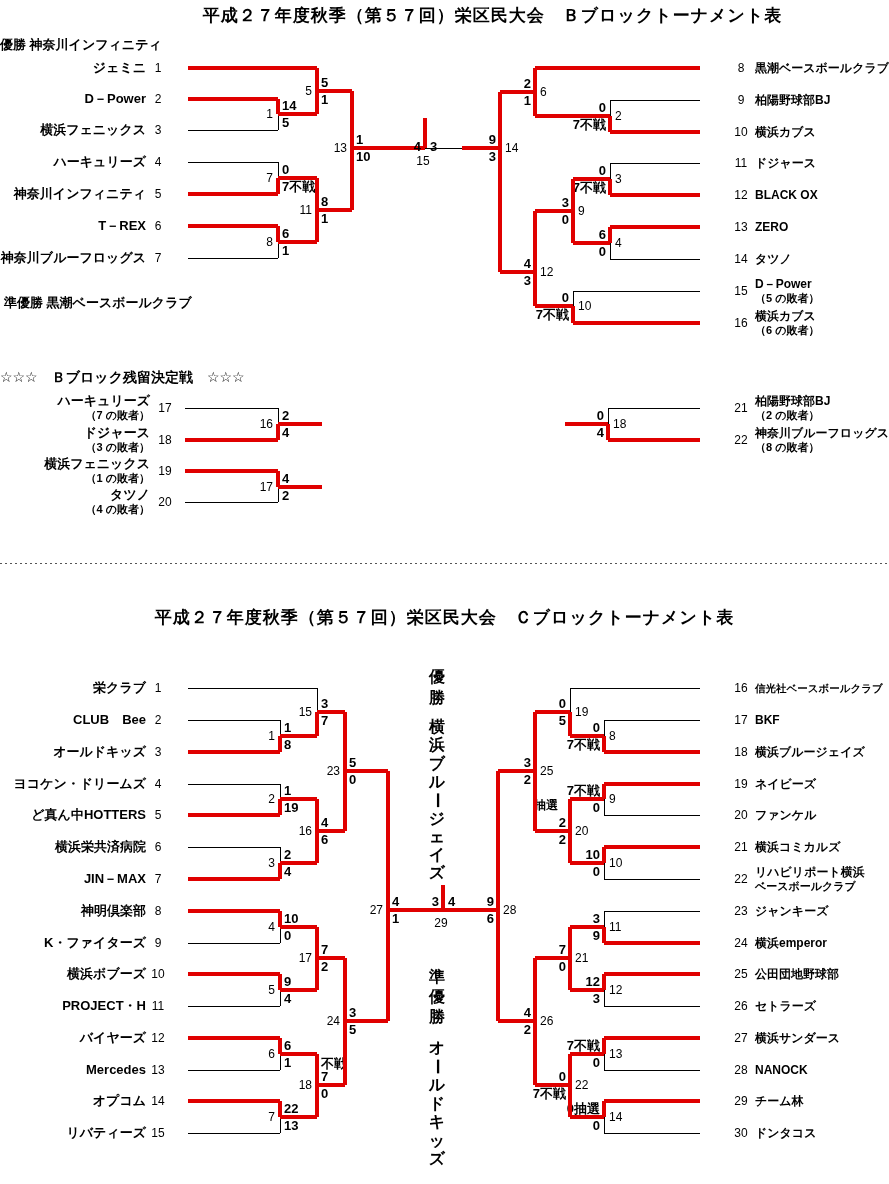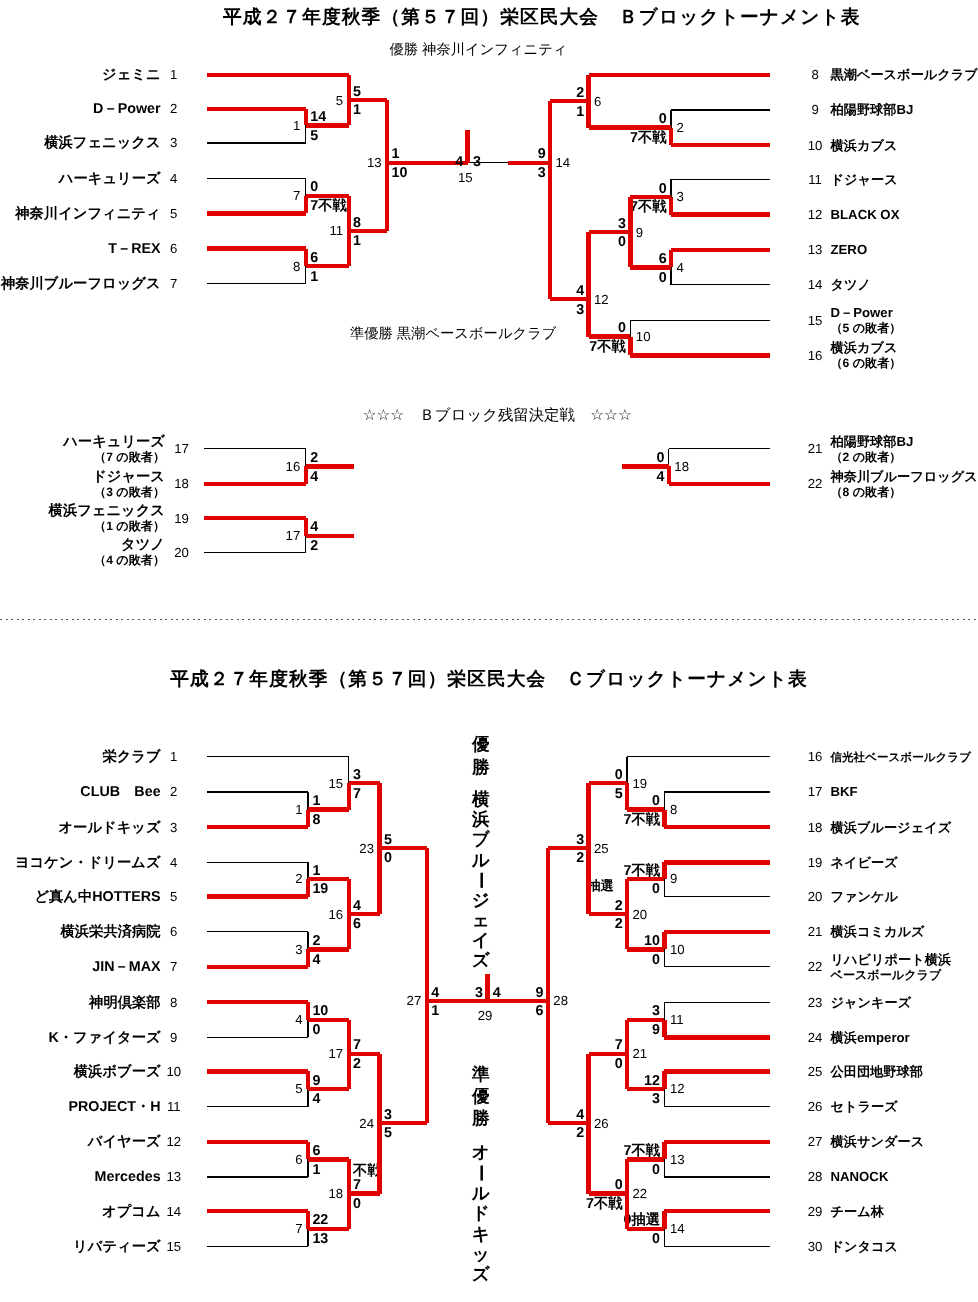--- a/index.html
+++ b/index.html
@@ -1,20 +1,20 @@
 <!DOCTYPE html>
 <html><head>
 <meta charset="utf-8">
 <style>
   html,body{margin:0;padding:0;background:#fff;}
   #page{position:relative;width:889px;height:1184px;background:#fff;
         font-family:"Liberation Sans","DejaVu Sans",sans-serif;color:#000;overflow:hidden;}
   .title{position:absolute;left:0;width:889px;text-align:center;font-weight:bold;
          font-size:17px;letter-spacing:1px;white-space:pre;}
-  .subtitle{position:absolute;text-align:center;font-weight:normal;font-size:13px;white-space:pre;}
+  .subtitle{position:absolute;font-weight:bold;font-size:13px;white-space:pre;}
   #bracket-svg{position:absolute;left:0;top:0;}
   #bracket-svg line{shape-rendering:crispEdges;}
   .bl{stroke:#000;stroke-width:1;fill:none;}
   .rl{stroke:#e00000;stroke-width:4;fill:none;}
   .dl{stroke:#555;stroke-width:1;stroke-dasharray:2 3;}
   text{fill:#000;}
   .t-name{font:bold 13px "Liberation Sans","DejaVu Sans",sans-serif;}
   .t-name-r{font:bold 12px "Liberation Sans","DejaVu Sans",sans-serif;}
   .t-name-sm{font:bold 10.5px "Liberation Sans","DejaVu Sans",sans-serif;}
   .t-sub{font:bold 11px "Liberation Sans","DejaVu Sans",sans-serif;}
@@ -24,21 +24,21 @@
   .t-note{font:bold 12px "Liberation Sans","DejaVu Sans",sans-serif;}
   .t-vert{font:bold 16px "Liberation Sans","DejaVu Sans",sans-serif;}
 </style>
 </head>
 <body>
 
 <div id="page">
   <div class="title" style="top:4px;margin-left:48px;">平成２７年度秋季（第５７回）栄区民大会　Ｂブロックトーナメント表</div>
   <div class="subtitle" style="top:36px;left:0;width:870px;">優勝 神奈川インフィニティ</div>
   <div class="subtitle" style="top:294px;left:4px;width:816px;">準優勝 黒潮ベースボールクラブ</div>
-  <div class="subtitle" style="top:369px;left:0;width:824px;font-size:14px;margin-left:40px;">☆☆☆　Ｂブロック残留決定戦　☆☆☆</div>
+  <div class="subtitle" style="top:369px;left:0;width:824px;font-size:14px;">☆☆☆　Ｂブロック残留決定戦　☆☆☆</div>
   <div class="title" style="top:606px;">平成２７年度秋季（第５７回）栄区民大会　Ｃブロックトーナメント表</div>
   <svg id="bracket-svg" width="889" height="1184" viewBox="0 0 889 1184">
       <line x1="188" y1="68" x2="317" y2="68" class="bl"></line>
       <text x="146" y="72" class="t-name" text-anchor="end">ジェミニ</text>
       <text x="158" y="72" class="t-seed" text-anchor="middle">1</text>
       <line x1="188" y1="99" x2="278" y2="99" class="bl"></line>
       <text x="146" y="103" class="t-name" text-anchor="end">D－Power</text>
       <text x="158" y="103" class="t-seed" text-anchor="middle">2</text>
       <line x1="188" y1="130" x2="278" y2="130" class="bl"></line>
       <text x="146" y="134" class="t-name" text-anchor="end">横浜フェニックス</text>

